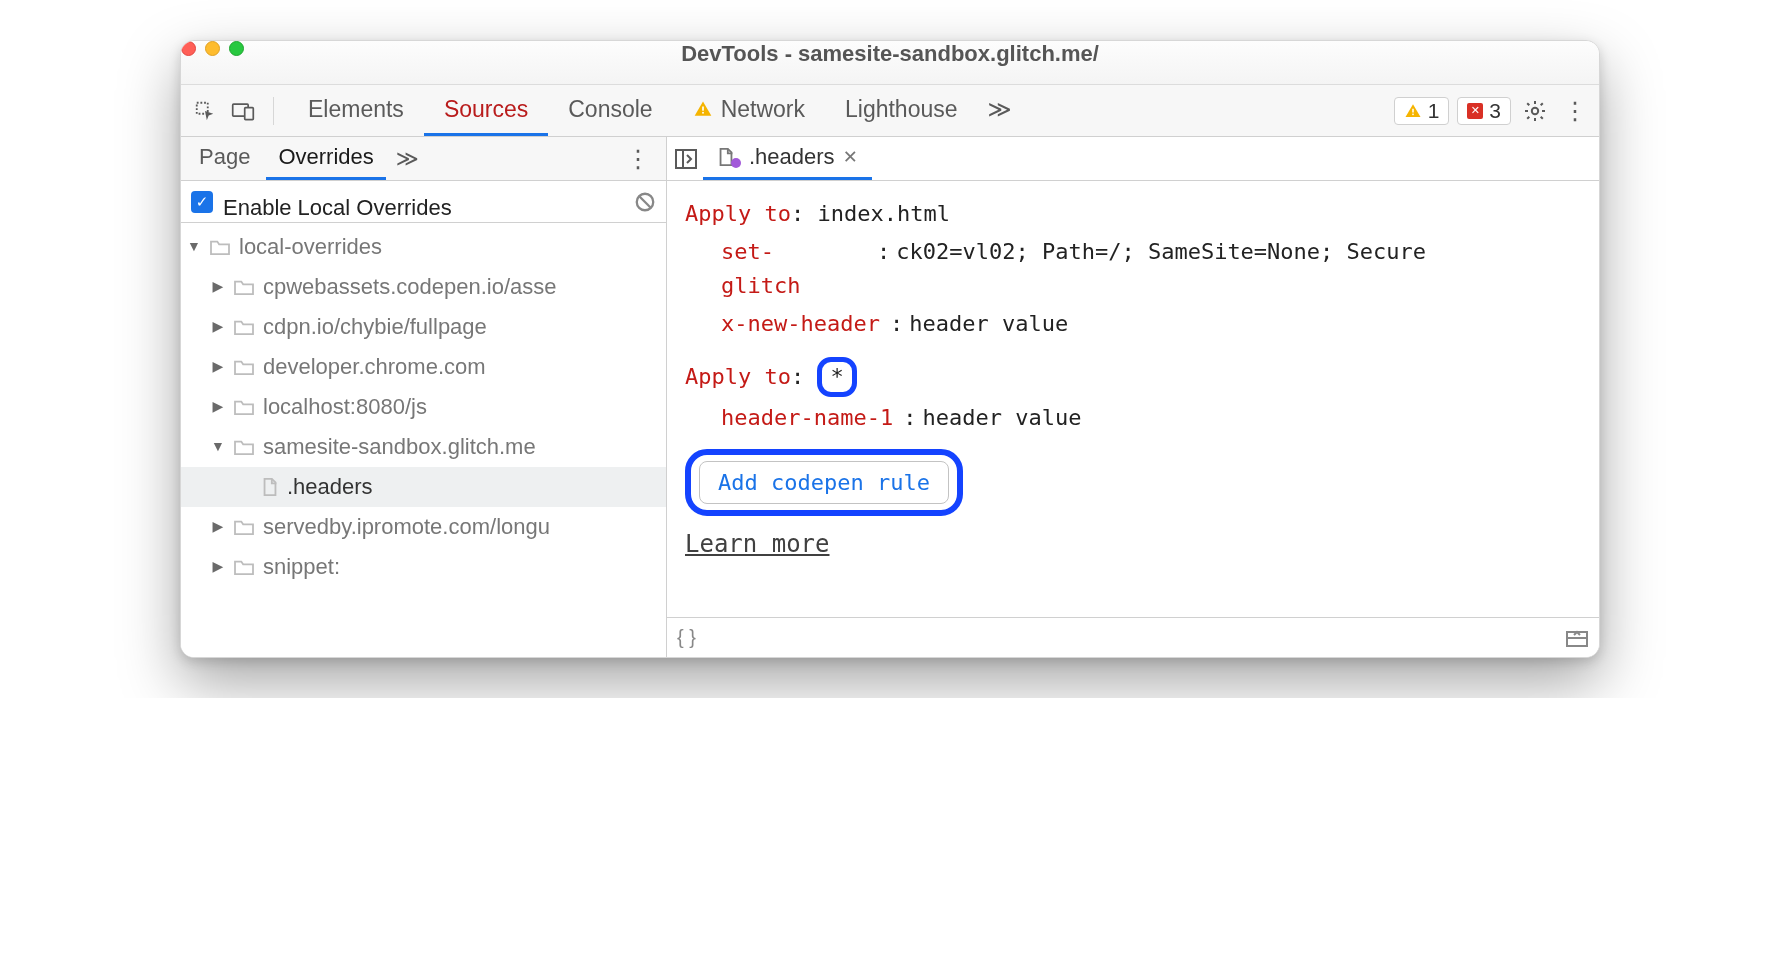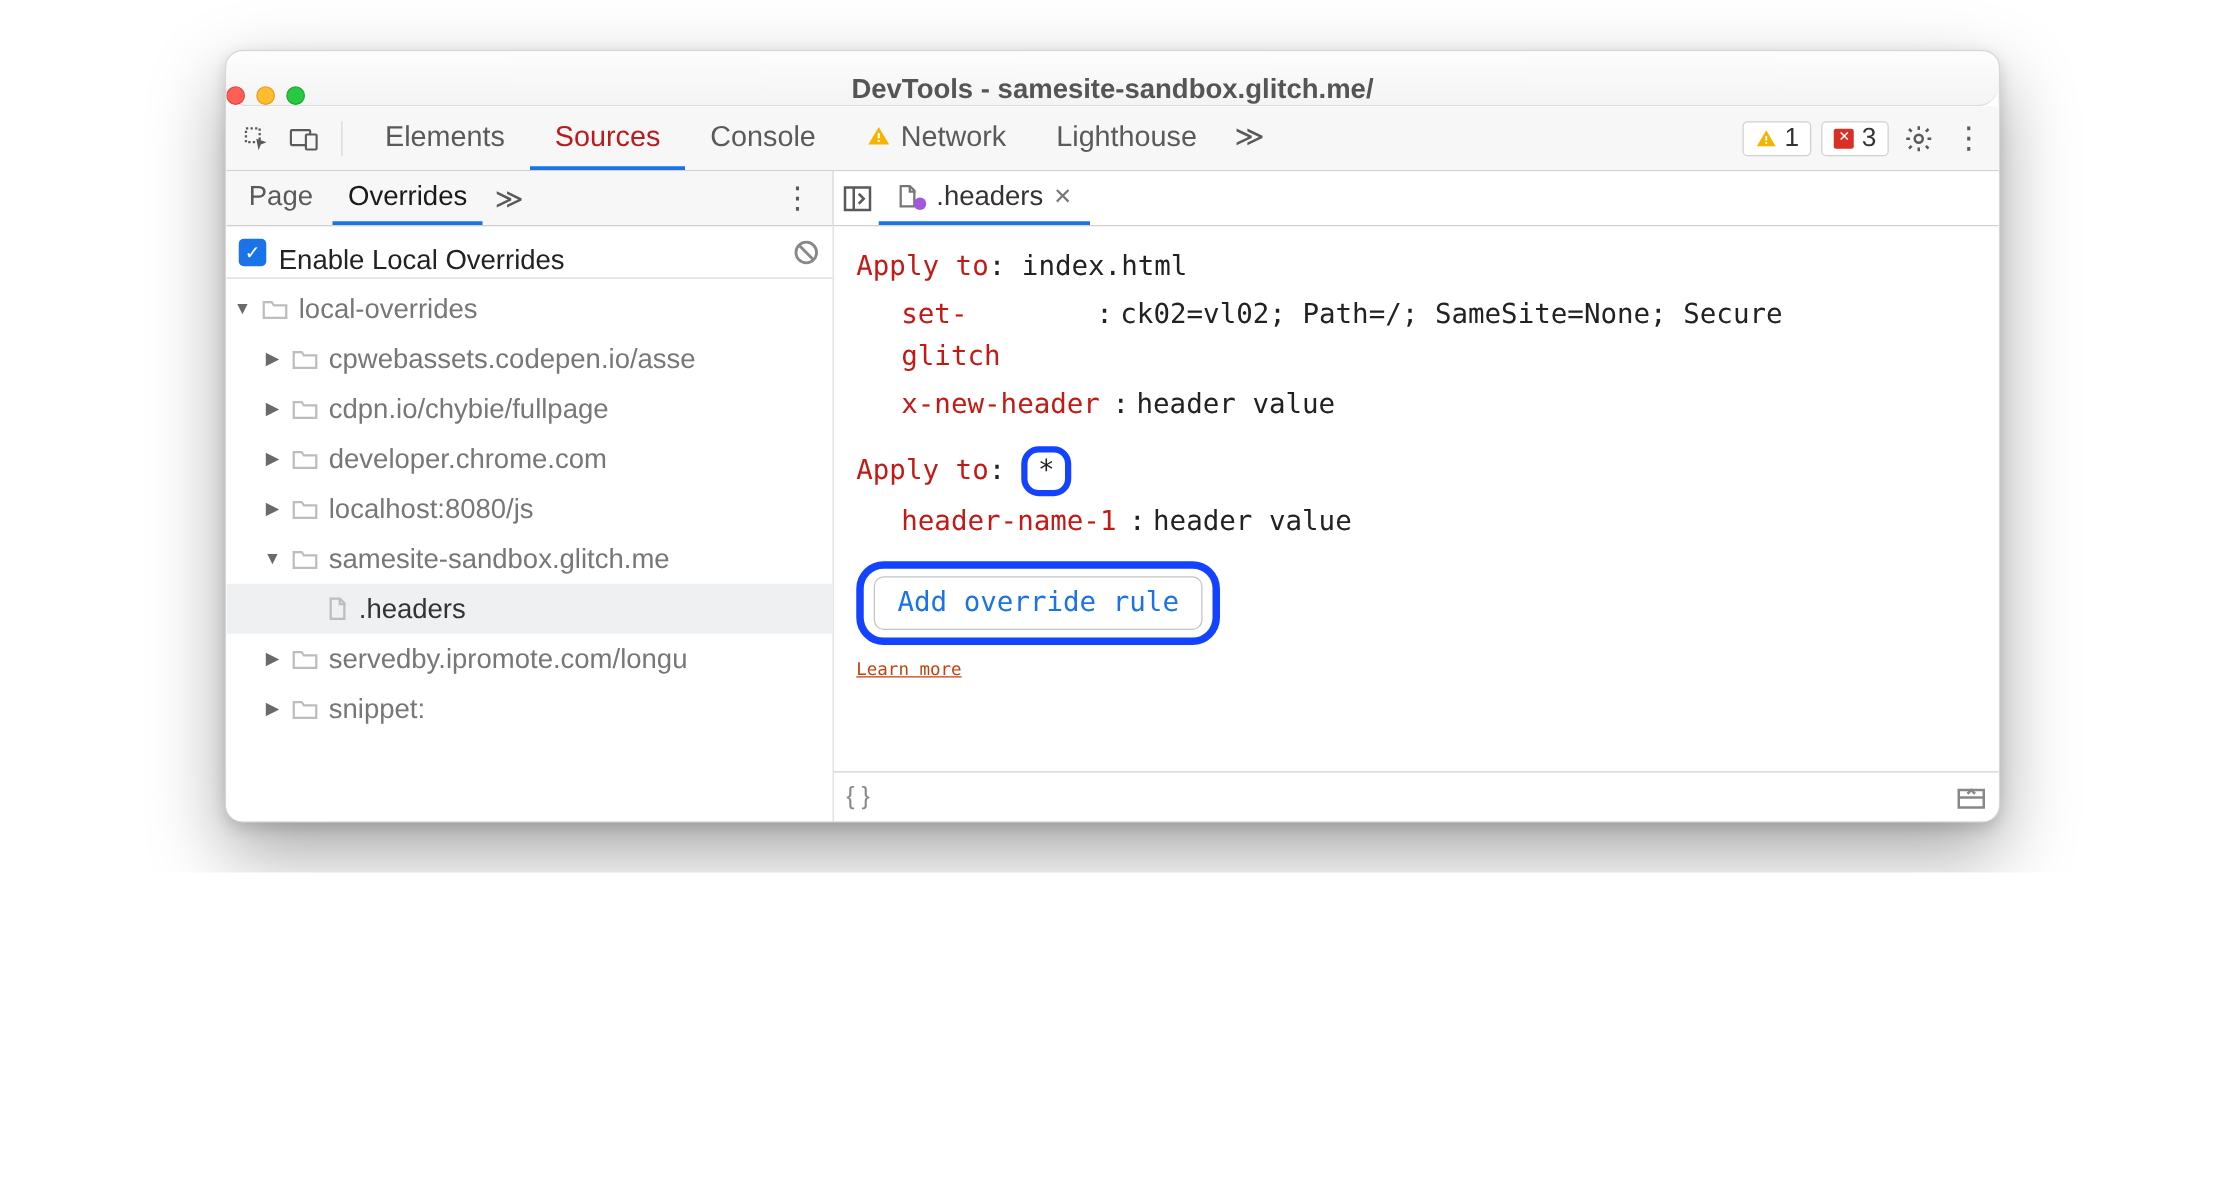--- a/index.html
+++ b/index.html
@@ -21,24 +21,23 @@
     background: #fff;
     overflow: hidden;
     border: 1px solid #d7d7d7;
   }
   
   .titlebar {
     height: 44px;
     background: linear-gradient(#fdfdfd,#f4f4f4);
     border-bottom: 1px solid #dcdcdc;
     display: flex;
-    align-items: flex-end;
+    align-items: flex-start;
     padding: 0 0;
     position: relative;
-    border-radius: 17px;
   }
   .traffic { display: flex; gap: 9px; }
   .dot { width: 15px; height: 15px; border-radius: 50%; }
   .dot.red { background:#ff5f57; border:1px solid #e24640;}
   .dot.yellow { background:#febc2e; border:1px solid #dfa023;}
   .dot.green { background:#28c840; border:1px solid #1fa62f;}
   .title { position:absolute; left:0; right:0; text-align:center; font-weight:600; font-size:22px; color:#555; pointer-events:none;}
   
   .toolbar {
     height: 52px;
@@ -121,21 +120,21 @@
   .button-circle {
     display:inline-block;
     border:6px solid #1443ff; border-radius:22px;
     padding:6px 8px; margin-top:10px;
   }
   .add-btn {
     background:#fff; border:1px solid #c3c3c3; border-radius:8px;
     padding:8px 18px; font-size:22px; color:#1a73e8; cursor:pointer;
     font-family: inherit;
   }
-  .learn { display:inline-block; margin-top:10px; color:#c2410c; text-decoration:underline; font-family:inherit; font-size:14px; cursor:pointer;}
+  .learn { display:inline-block; margin-top:10px; color:#404040; text-decoration:underline; font-family:inherit; font-size:24px; cursor:pointer;}
   .footer { height:40px; border-top:1px solid #d0d0d0; display:flex; align-items:center; padding:0 10px; color:#888; font-size:20px;}
   .footer .drawer { margin-left:auto; color:#888;}
   svg { display:block; }
 </style>
 </head>
 <body>
 
 <div class="window">
 
   <div class="titlebar">
@@ -357,21 +356,21 @@
               <span>*</span>
             </span>
         </div>
         <div class="pair">
           <div class="name hdr" style="min-width:auto">header-name-1</div>
           <div class="colon" style="margin-left:-6px">:</div>
           <div class="value">header value</div>
         </div>
 
         <div class="button-circle">
-          <button class="add-btn">Add override rule</button>
+          <button class="add-btn">Add codepen rule</button>
         </div>
         <br>
         <a class="learn">Learn more</a>
       </div>
 
       <div class="footer">
         <span>{ }</span>
         <span class="drawer">
           <svg width="24" height="20" viewBox="0 0 24 20" fill="none" stroke="currentColor" stroke-width="2">
               <rect x="2" y="4" width="20" height="14"></rect>

